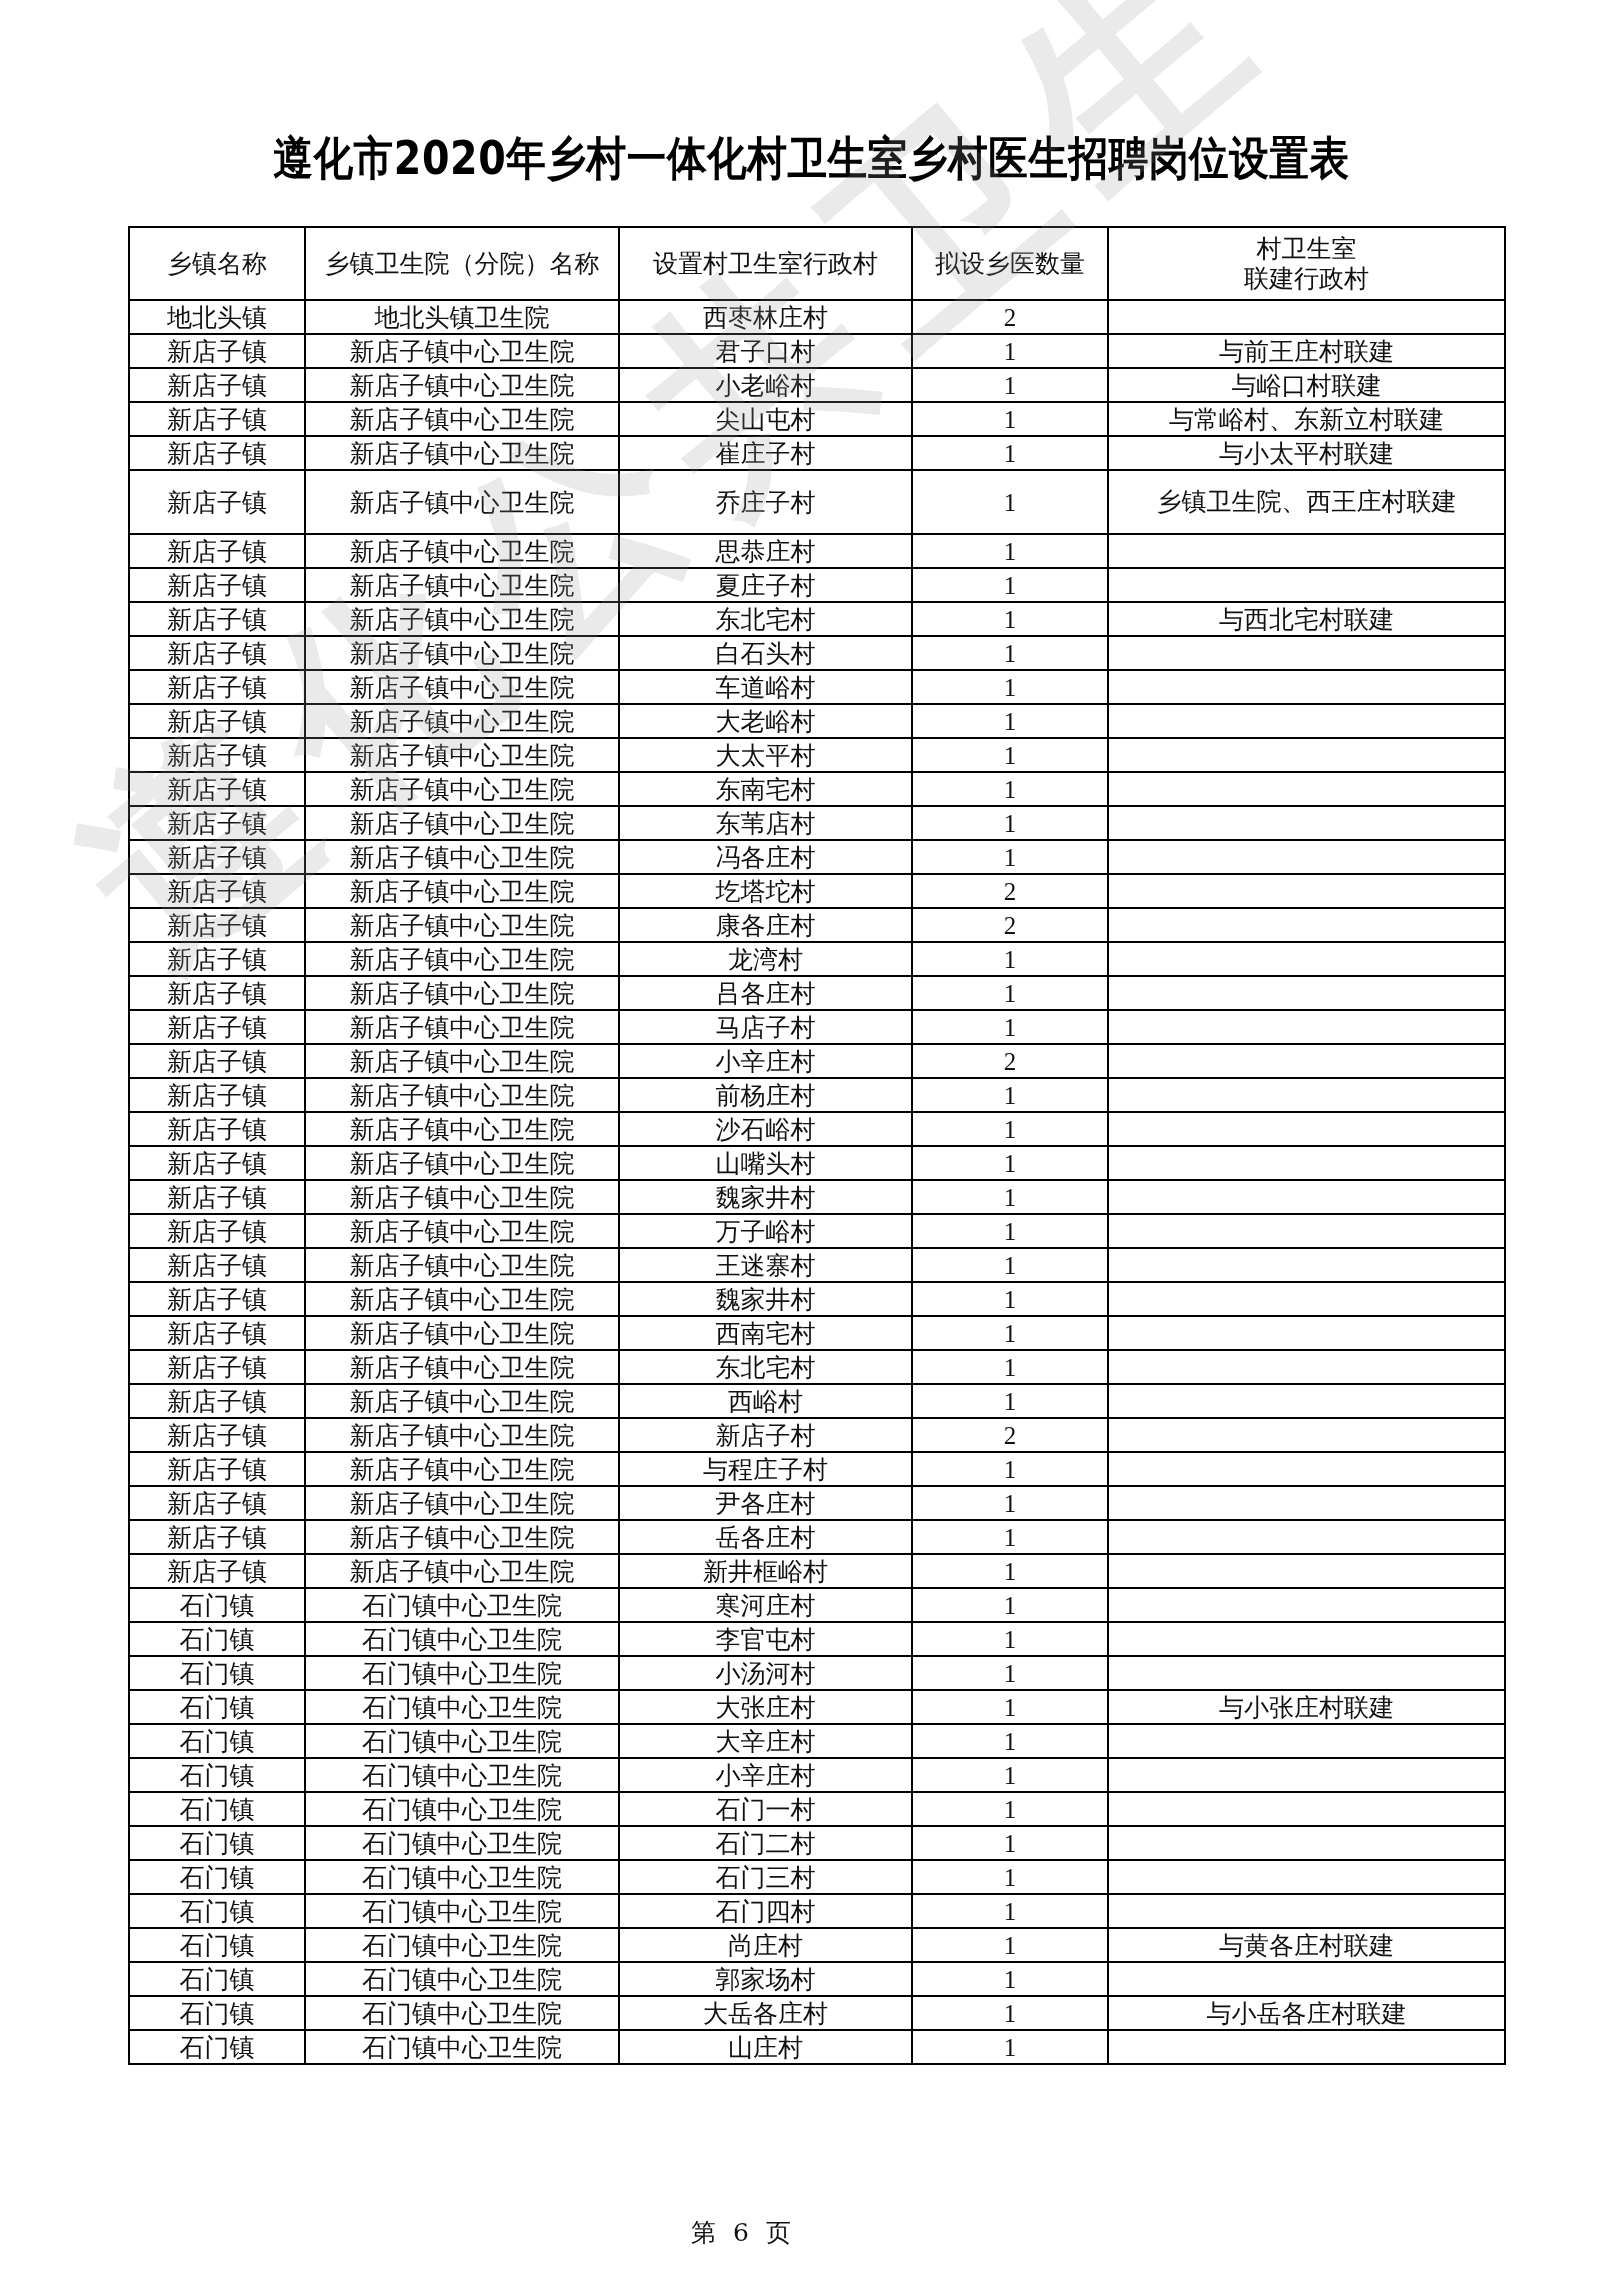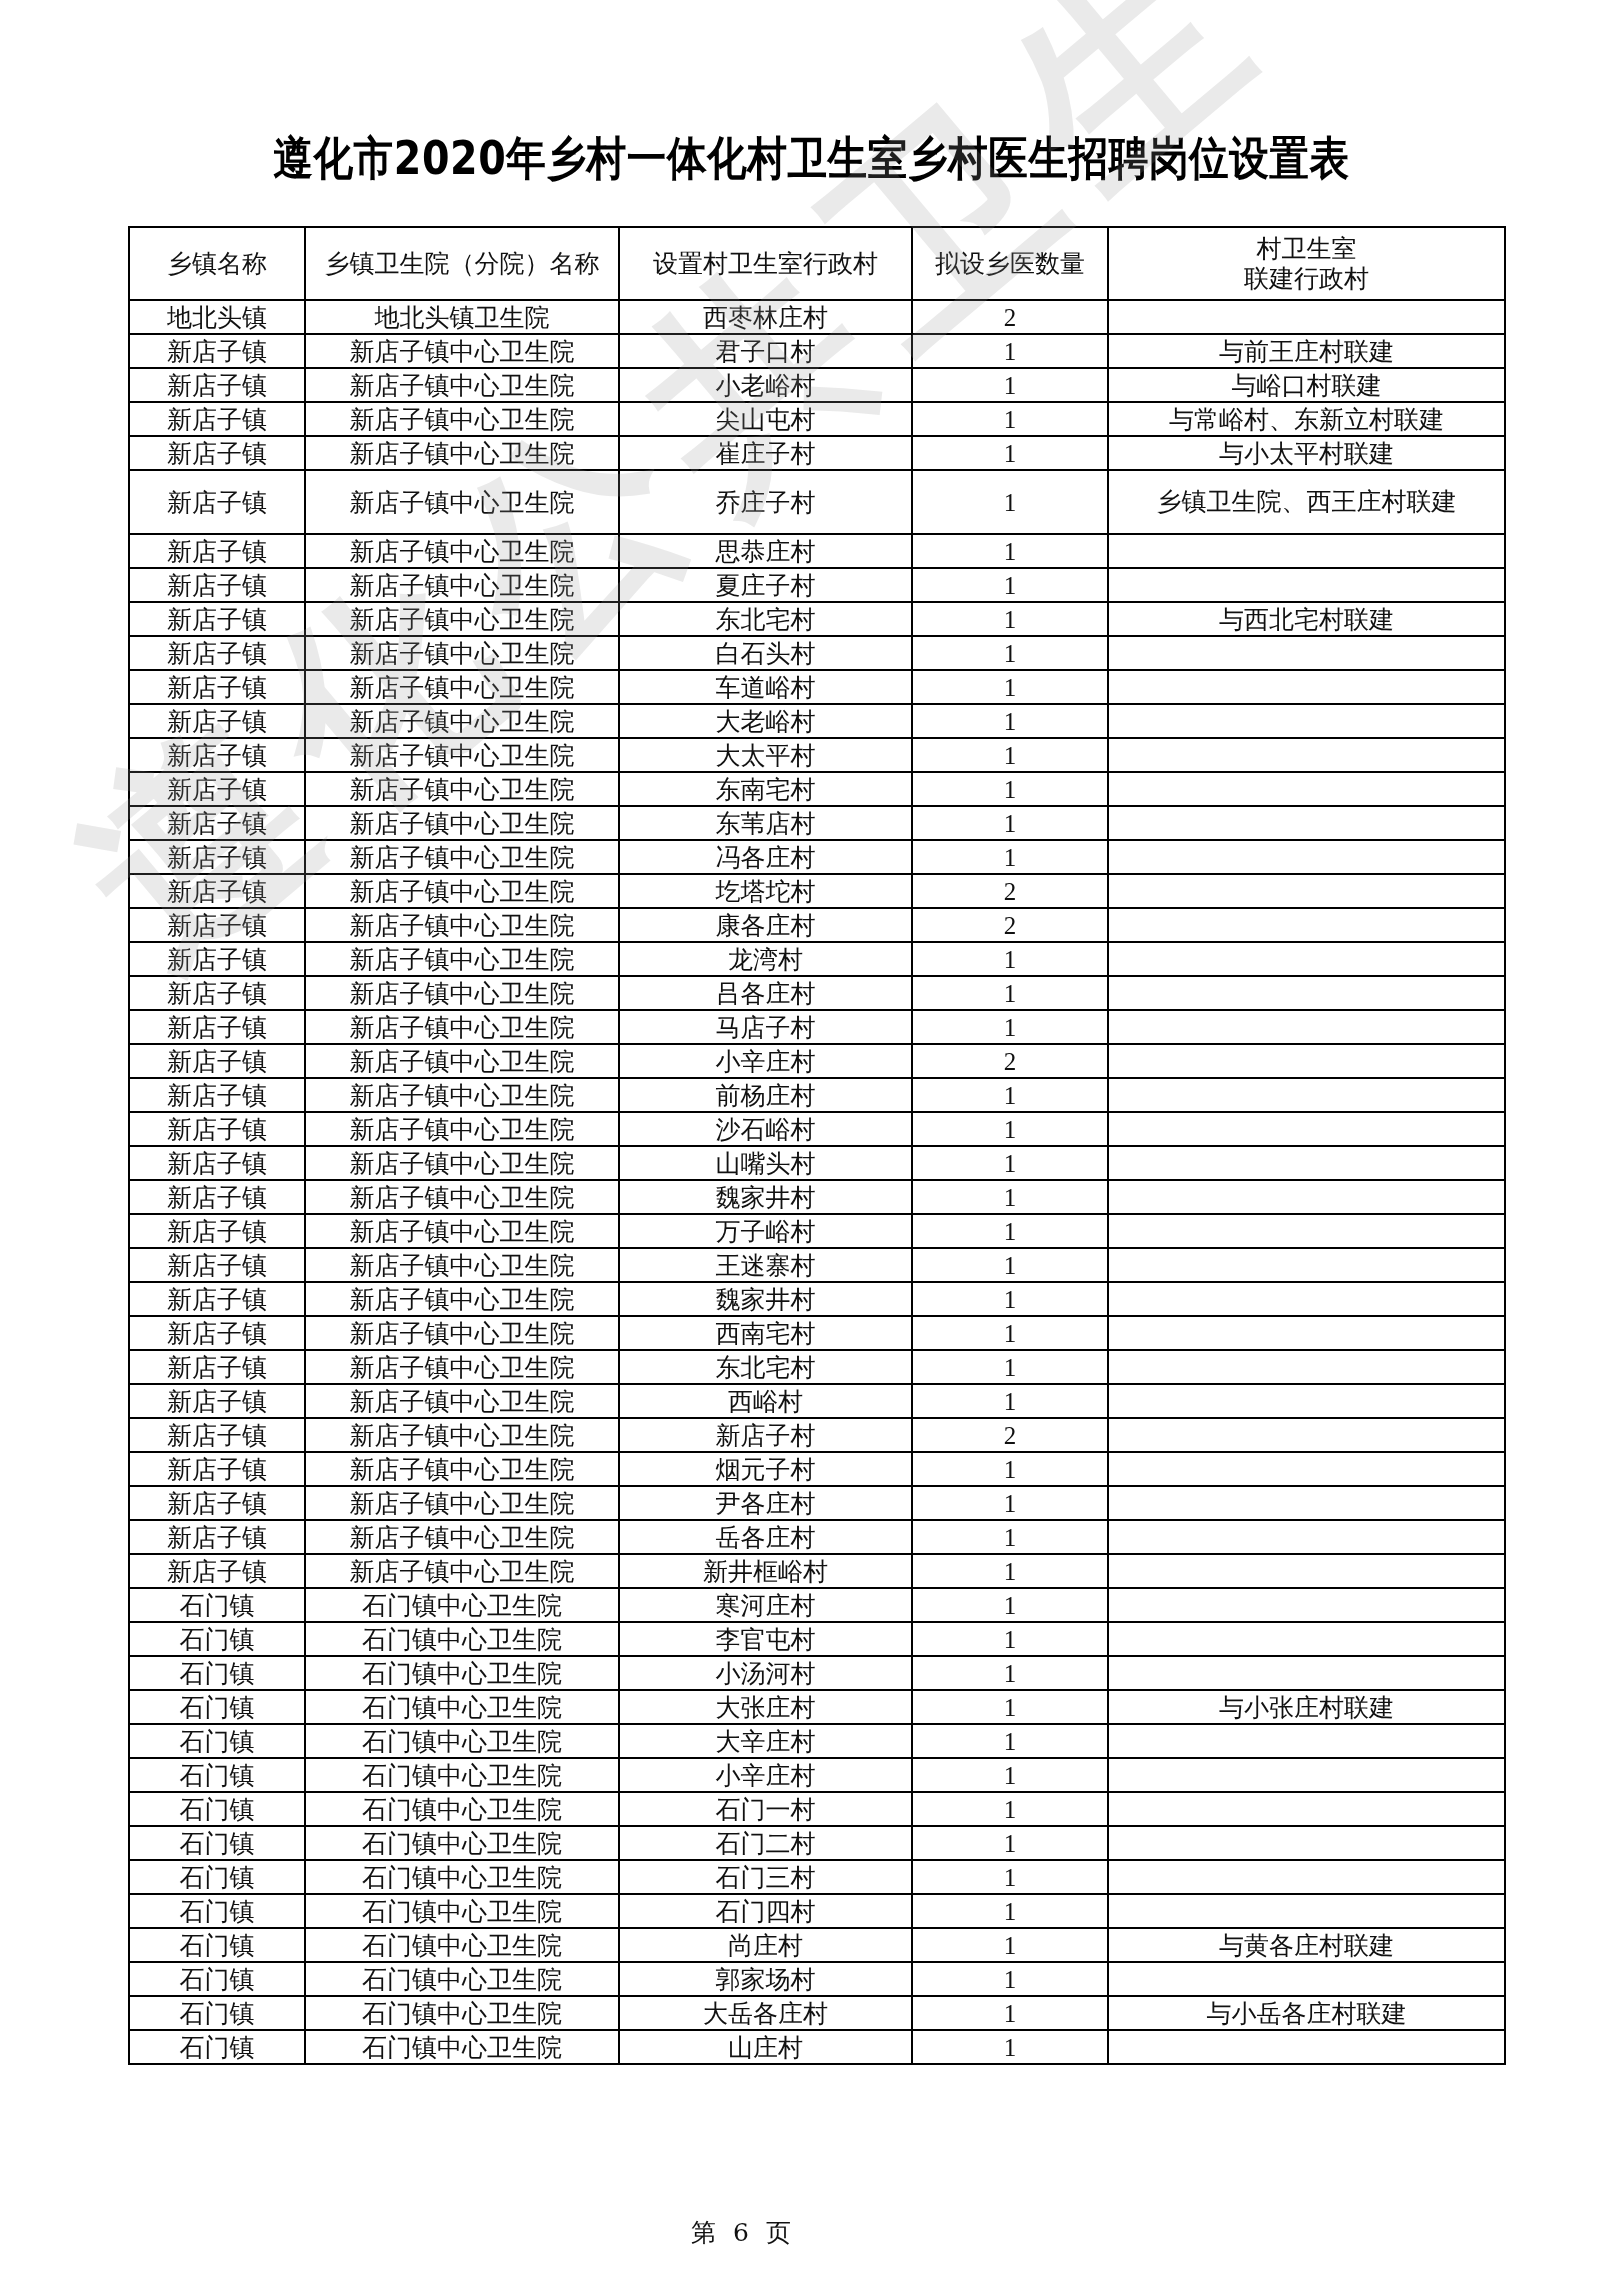--- a/index.html
+++ b/index.html
@@ -283,21 +283,21 @@
       <tr>
         <td>新店子镇</td>
         <td>新店子镇中心卫生院</td>
         <td>新店子村</td>
         <td class="num">2</td>
         <td></td>
       </tr>
       <tr>
         <td>新店子镇</td>
         <td>新店子镇中心卫生院</td>
-        <td>烟元子村</td>
+        <td>与程庄子村</td>
         <td class="num">1</td>
         <td></td>
       </tr>
       <tr>
         <td>新店子镇</td>
         <td>新店子镇中心卫生院</td>
         <td>尹各庄村</td>
         <td class="num">1</td>
         <td></td>
       </tr>

